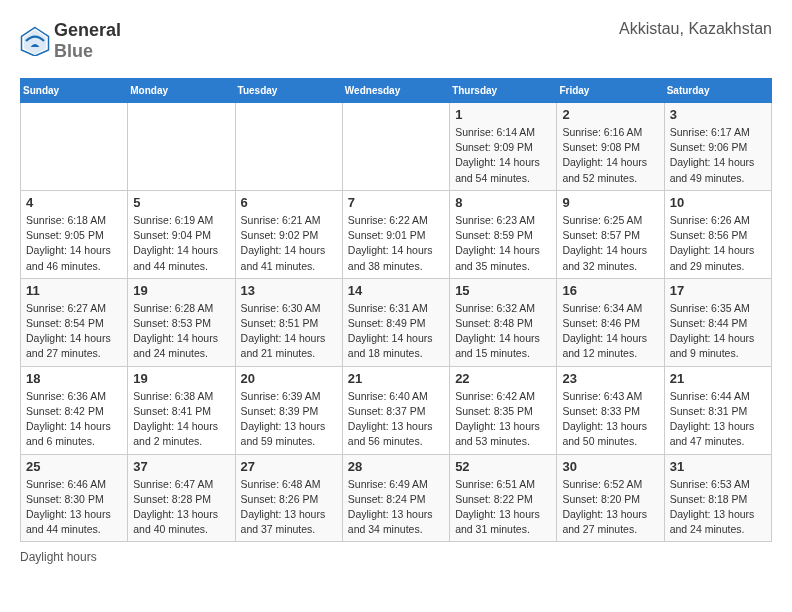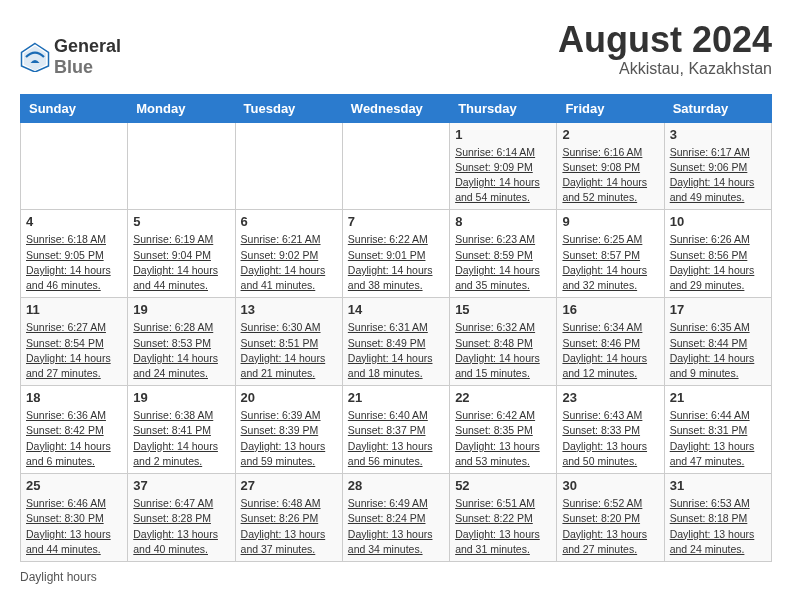--- a/index.html
+++ b/index.html
@@ -6,21 +6,21 @@
     body {
       font-family: Arial, sans-serif;
       background: #fff;
       width: 792px;
       min-height: 612px;
       padding: 20px;
     }
     .header {
       display: flex;
       justify-content: space-between;
-      align-items: flex-end;
+      align-items: flex-start;
       margin-bottom: 16px;
     }
     .logo {
       display: flex;
       align-items: center;
       gap: 4px;
     }
     .logo-text-general {
       font-size: 18px;
       font-weight: bold;
@@ -49,23 +49,23 @@
       color: #555;
     }
     table {
       width: 100%;
       border-collapse: collapse;
       font-size: 11px;
     }
     thead tr th {
       background-color: #2b7bce;
       color: #fff;
-      padding: 6px 8px;
+      padding: 6px 2px;
       text-align: left;
-      font-size: 13px;
+      font-size: 10px;
       font-weight: bold;
       border: 1px solid #2b7bce;
     }
     tbody tr td {
       border: 1px solid #ccc;
       vertical-align: top;
       padding: 4px 5px;
       width: calc(100% / 7);
       min-height: 80px;
       background: #fff;
@@ -77,21 +77,20 @@
       font-size: 13px;
       font-weight: bold;
       color: #333;
       display: block;
       margin-bottom: 3px;
     }
     .day-info {
       font-size: 10.5px;
       color: #333;
       line-height: 1.45;
-      text-decoration: underline;
     }
     .footer-note {
       margin-top: 8px;
       font-size: 12px;
       color: #555;
       text-align: left;
     }
     .empty-cell {
       background: #fff !important;
     }
@@ -106,21 +105,20 @@
       <polygon points="20,2 38,14 38,32 20,40 2,32 2,14" fill="none" stroke="#1a6bb5" stroke-width="2"></polygon>
       <path d="M 8 20 Q 20 8 32 20" fill="none" stroke="#1a6bb5" stroke-width="3"></path>
       <path d="M 14 28 Q 20 20 26 28" fill="#1a6bb5"></path>
     </svg>
     <div>
       <span class="logo-text-general">General</span><br>
       <span class="logo-text-blue">Blue</span>
     </div>
   </div>
   <div class="title-block">
-    <div class="month-year">August 2024</div>
     <div class="location">Akkistau, Kazakhstan</div>
   </div>
 </div>
 
 <table>
   <thead>
     <tr>
     <th>Sunday</th>
         <th>Monday</th>
         <th>Tuesday</th>

